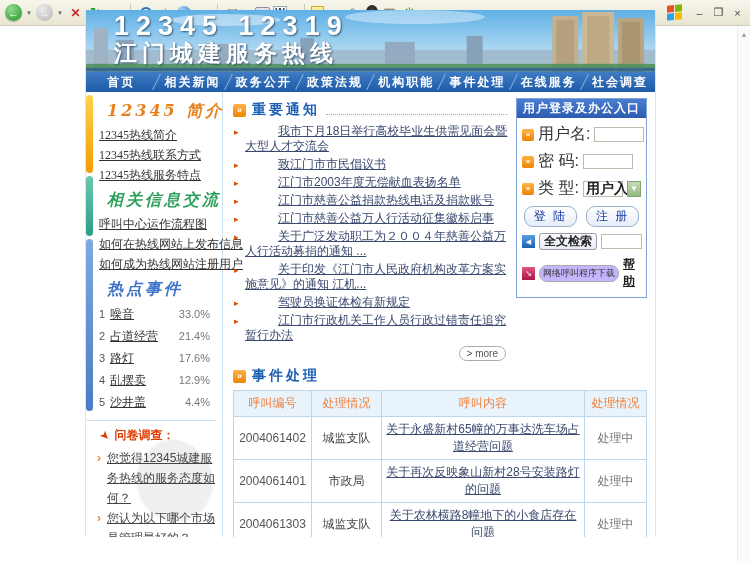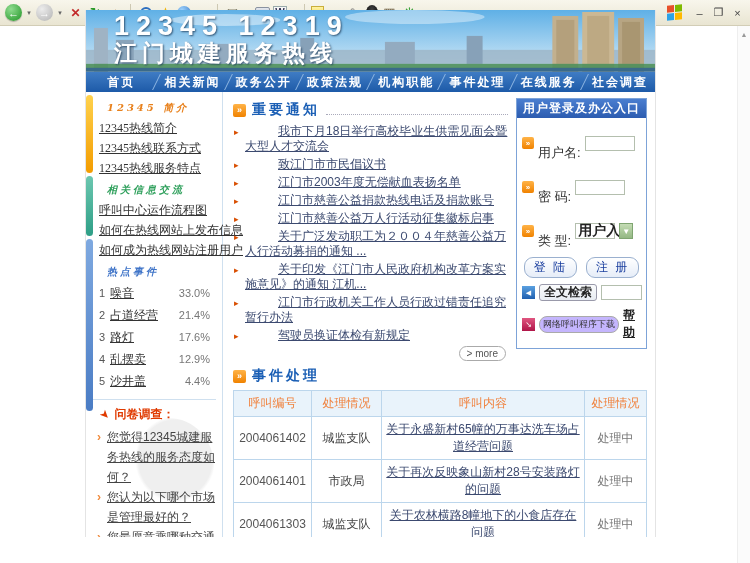--- a/index.html
+++ b/index.html
@@ -79,21 +79,21 @@
   .content { display:flex; height:455px; }
 
   
   .sidebar { width:137px; flex:none; border-right:1px solid #cfe0ef; position:relative;
     padding:4px 6px 0 13px; }
   .ribbon { position:absolute; left:0; width:7px; border-radius:4px; }
   .ribbon.orange { top:3px; height:78px; background:linear-gradient(#ffd24d,#f39c00); }
   .ribbon.teal { top:84px; height:60px; background:linear-gradient(#6cc7b0,#2e9e86); }
   .ribbon.blue { top:147px; height:172px; background:linear-gradient(#7fa9e0,#4a7cc4); }
   .side-head { font-family:"DejaVu Serif", serif; font-style:italic; font-weight:bold;
-    font-size:10px; letter-spacing:3px; margin:5px 0 3px 8px; white-space:nowrap; }
+    font-size:16px; letter-spacing:3px; margin:5px 0 3px 8px; white-space:nowrap; }
   .side-head.c-orange { color:#e8811c; } .side-head.c-green { color:#2fa05c; }
   .side-head.c-blue { color:#3f74c8; }
   .side-link { display:block; font-size:12px; color:#333; text-decoration:underline;
     line-height:20px; cursor:pointer; white-space:nowrap;font-family:Liberation Serif, serif; }
   .hot-row { display:flex; align-items:center; font-size:12px; line-height:22px; }
   .hot-rank { width:11px; color:#555; font-size:11px; flex:none; }
   .hot-link { color:#333; text-decoration:underline; cursor:pointer; }
   .hot-pct { margin-left:auto; color:#777; font-size:11px; padding-right:6px; }
   .side-sep { border:none; border-top:1px solid #cfe0ef; margin:7px 0 6px -13px; }
   .survey { position:relative; }
@@ -130,21 +130,21 @@
 
   
   .login { width:131px; flex:none; border:1px solid #7da3d8; align-self:flex-start; }
   .login-head { background:linear-gradient(#4a7ed0,#2c5cb0); color:#fff; font-weight:bold;
     font-size:12px; text-align:center; height:19px; line-height:19px; letter-spacing:1px; }
   .login-body { padding:6px 5px 7px 5px; display:flex; flex-direction:column; gap:6px; }
   .lrow { display:flex; align-items:center; gap:4px; }
   .oicon { width:12px; height:12px; flex:none; border-radius:2px; color:#fff;
     background:linear-gradient(#ffb347,#f08200); display:flex; align-items:center;
     justify-content:center; font-size:8px; font-weight:bold; }
-  .llabel { font-size:13px; color:#333; white-space:nowrap;margin-top:20px; }
+  .llabel { font-size:16px; color:#333; white-space:nowrap; }
   .linput { width:50px; height:15px; border:1px solid #b4bfae; font-size:11px; padding:0 2px; }
   .type-box { width:40px; height:16px; border:1px solid #b4bfae; display:flex;
     align-items:center; font-size:14px; font-weight:bold; color:#222; padding-left:2px;
     white-space:nowrap; cursor:pointer; }
   .type-drop { width:14px; height:16px; background:linear-gradient(#c4dcb4,#94b884);
     border:1px solid #7fa571; color:#fff; font-size:8px; display:flex; align-items:center;
     justify-content:center; cursor:pointer; }
   .lbtn-row { display:flex; justify-content:center; gap:9px; margin-top:1px; }
   .pill-btn { border:1px solid #9ab0cf; border-radius:9px; background:linear-gradient(#fff,#e6edf8);
     color:#1b3f9f; font-weight:normal; font-size:12px; padding:1px 9px; letter-spacing:2px;
@@ -339,22 +339,22 @@
             <span class="sec-title">重要通知</span>
             <span class="sec-dots"></span>
           </div>
           <div class="nitem"><a>我市下月18日举行高校毕业生供需见面会暨大型人才交流会</a></div>
           <div class="nitem"><a>致江门市市民倡议书</a></div>
           <div class="nitem"><a>江门市2003年度无偿献血表扬名单</a></div>
           <div class="nitem"><a>江门市慈善公益捐款热线电话及捐款账号</a></div>
           <div class="nitem"><a>江门市慈善公益万人行活动征集徽标启事</a></div>
           <div class="nitem"><a>关于广泛发动职工为２００４年慈善公益万人行活动募捐的通知 ...</a></div>
           <div class="nitem"><a>关于印发《江门市人民政府机构改革方案实施意见》的通知 江机...</a></div>
+          <div class="nitem"><a>驾驶员换证体检有新规定</a></div>
           <div class="nitem"><a>江门市行政机关工作人员行政过错责任追究暂行办法</a></div>
-          <div class="nitem"><a>驾驶员换证体检有新规定</a></div>
           <button class="more-btn">&gt; more</button>
         </div>
 
         <div class="login">
           <div class="login-head">用户登录及办公入口</div>
           <div class="login-body">
             <div class="lrow">
               <span class="oicon">»</span>
               <span class="llabel">用户名:</span>
               <input class="linput" type="text" style="">

